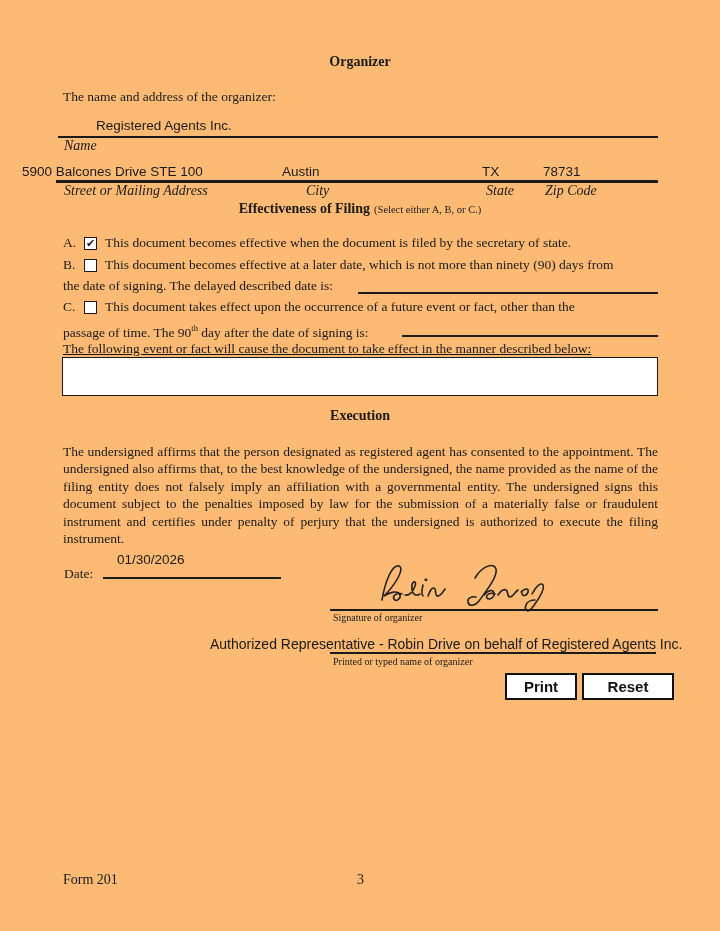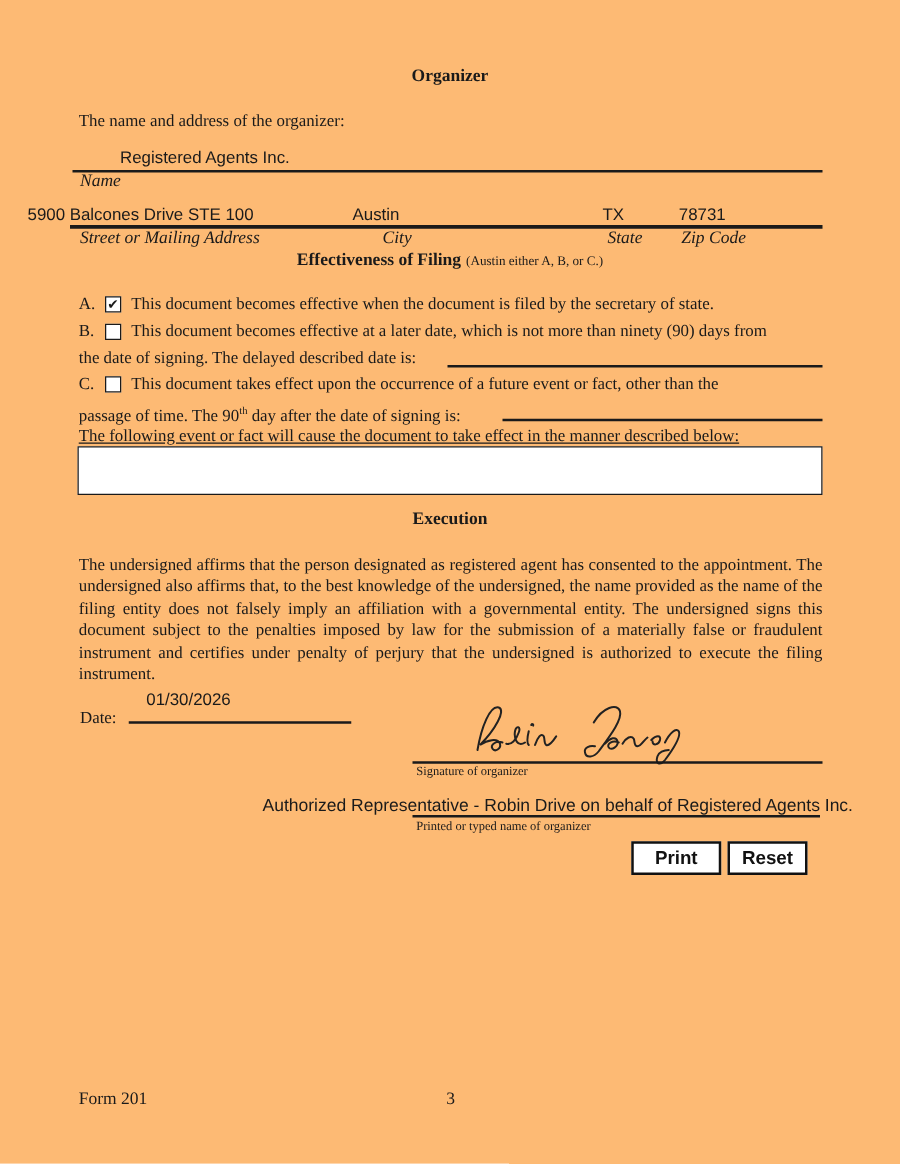--- a/index.html
+++ b/index.html
@@ -46,21 +46,21 @@
   <div class="abs fs-body sans nowrap" style="top:164px;left:482px;">TX</div>
   <div class="abs fs-body sans nowrap" style="top:164px;left:543px;">78731</div>
   <div class="hline" style="top:180px;left:56px;width:602px;height:2.5px;"></div>
   <div class="abs fs-small i" style="top:185px;left:64px;">Street or Mailing Address</div>
   <div class="abs fs-small i" style="top:185px;left:306px;">City</div>
   <div class="abs fs-small i" style="top:185px;left:486px;">State</div>
   <div class="abs fs-small i" style="top:185px;left:545px;">Zip Code</div>
 
   <div class="abs center" style="top:199px;">
     <span class="fs-head b">Effectiveness of Filing</span>
-    <span class="fs-sub">(Austin either A, B, or C.)</span>
+    <span class="fs-sub">(Select either A, B, or C.)</span>
   </div>
 
   <div class="abs optrow fs-body" style="top:235px;left:63px;">
     <span class="optletter">A.</span>
     <span class="checkbox">
         <span class="check">✔</span>
       </span>
     <span>This document becomes effective when the document is filed by the secretary of state.</span>
   </div>
 
@@ -107,18 +107,18 @@
     </g>
   </svg>
   <div class="hline" style="top:609px;left:330px;width:328px;height:2px;"></div>
   <div class="abs fs-cap" style="top:612px;left:333px;">Signature of organizer</div>
 
   <div class="abs sans nowrap" style="top:636px;left:210px;font-size:14px;">Authorized Representative - Robin Drive on behalf of Registered Agents Inc.</div>
   <div class="hline" style="top:652px;left:330px;width:326px;height:1.5px;"></div>
   <div class="abs fs-cap" style="top:656px;left:333px;">Printed or typed name of organizer</div>
 
   <div class="abs btn" style="top:673px;left:505px;width:72px;height:27px;">Print</div>
-  <div class="abs btn" style="top:673px;left:582px;width:64px;height:27px;">Reset</div>
+  <div class="abs btn" style="top:673px;left:582px;width:92px;height:27px;">Reset</div>
 
   <div class="abs fs-small" style="top:874px;left:63px;">Form 201</div>
   <div class="abs fs-small" style="top:874px;left:357px;">3</div>
 
 </div>
 
 </body></html>

